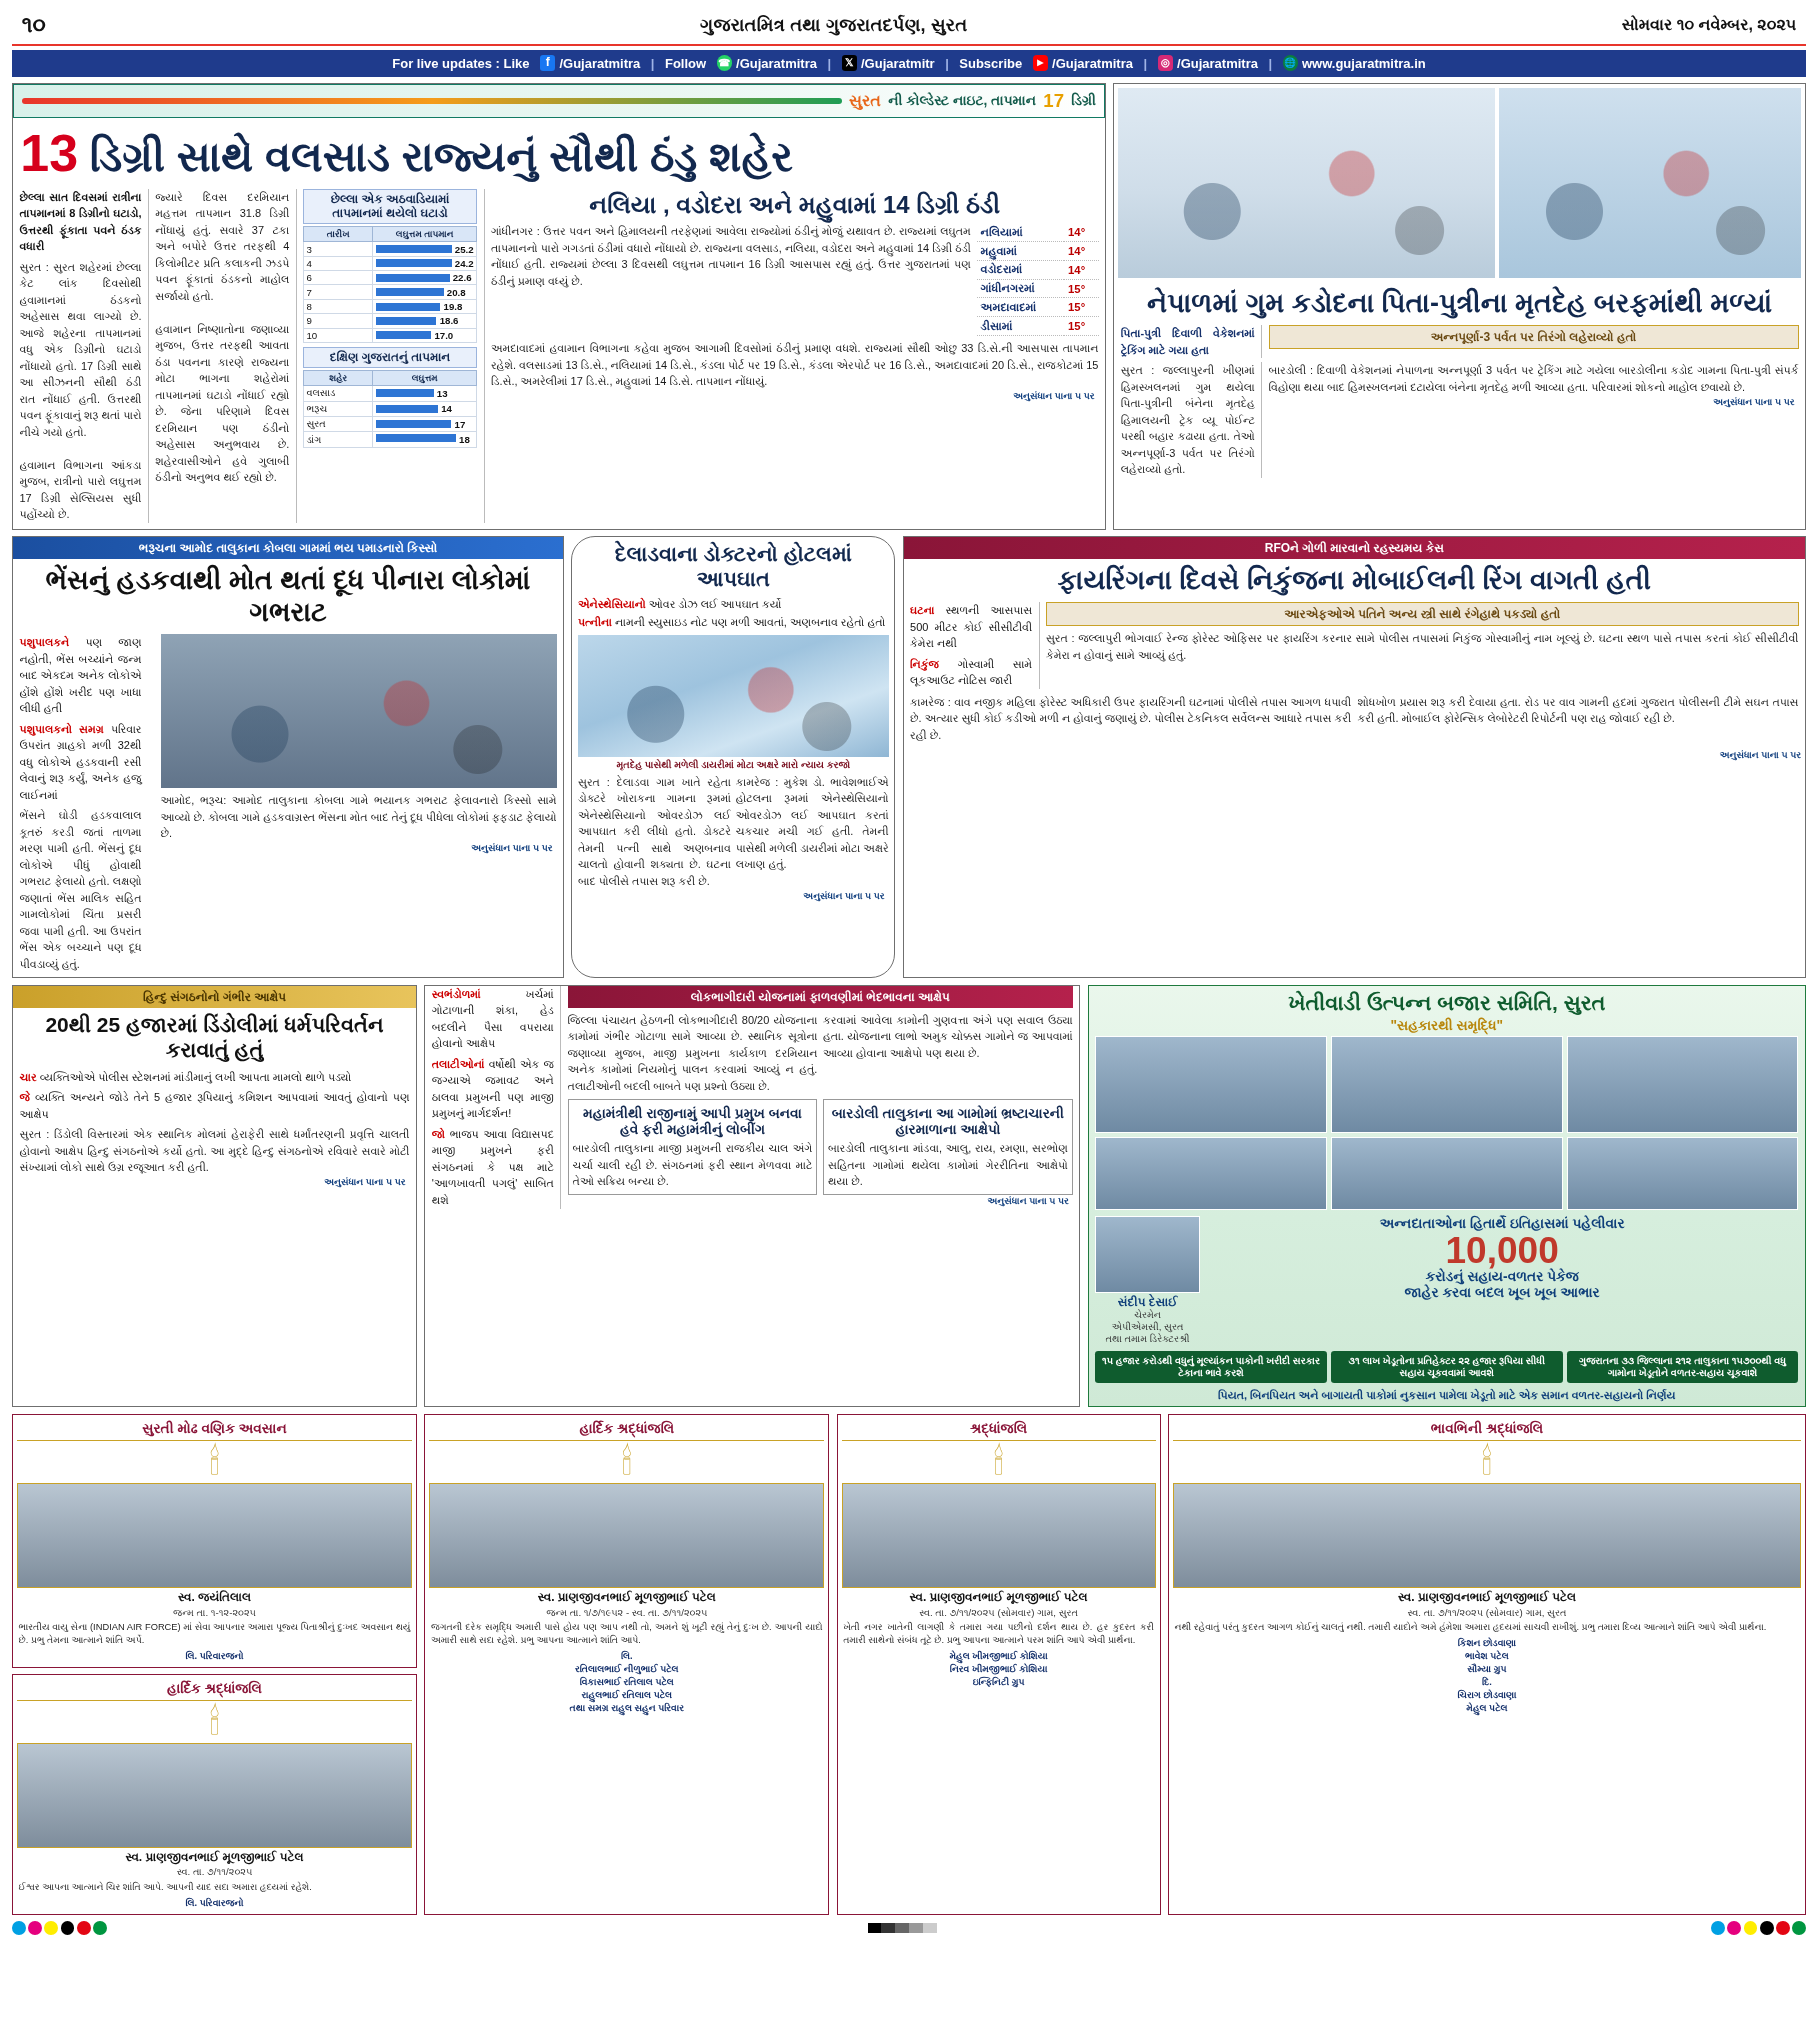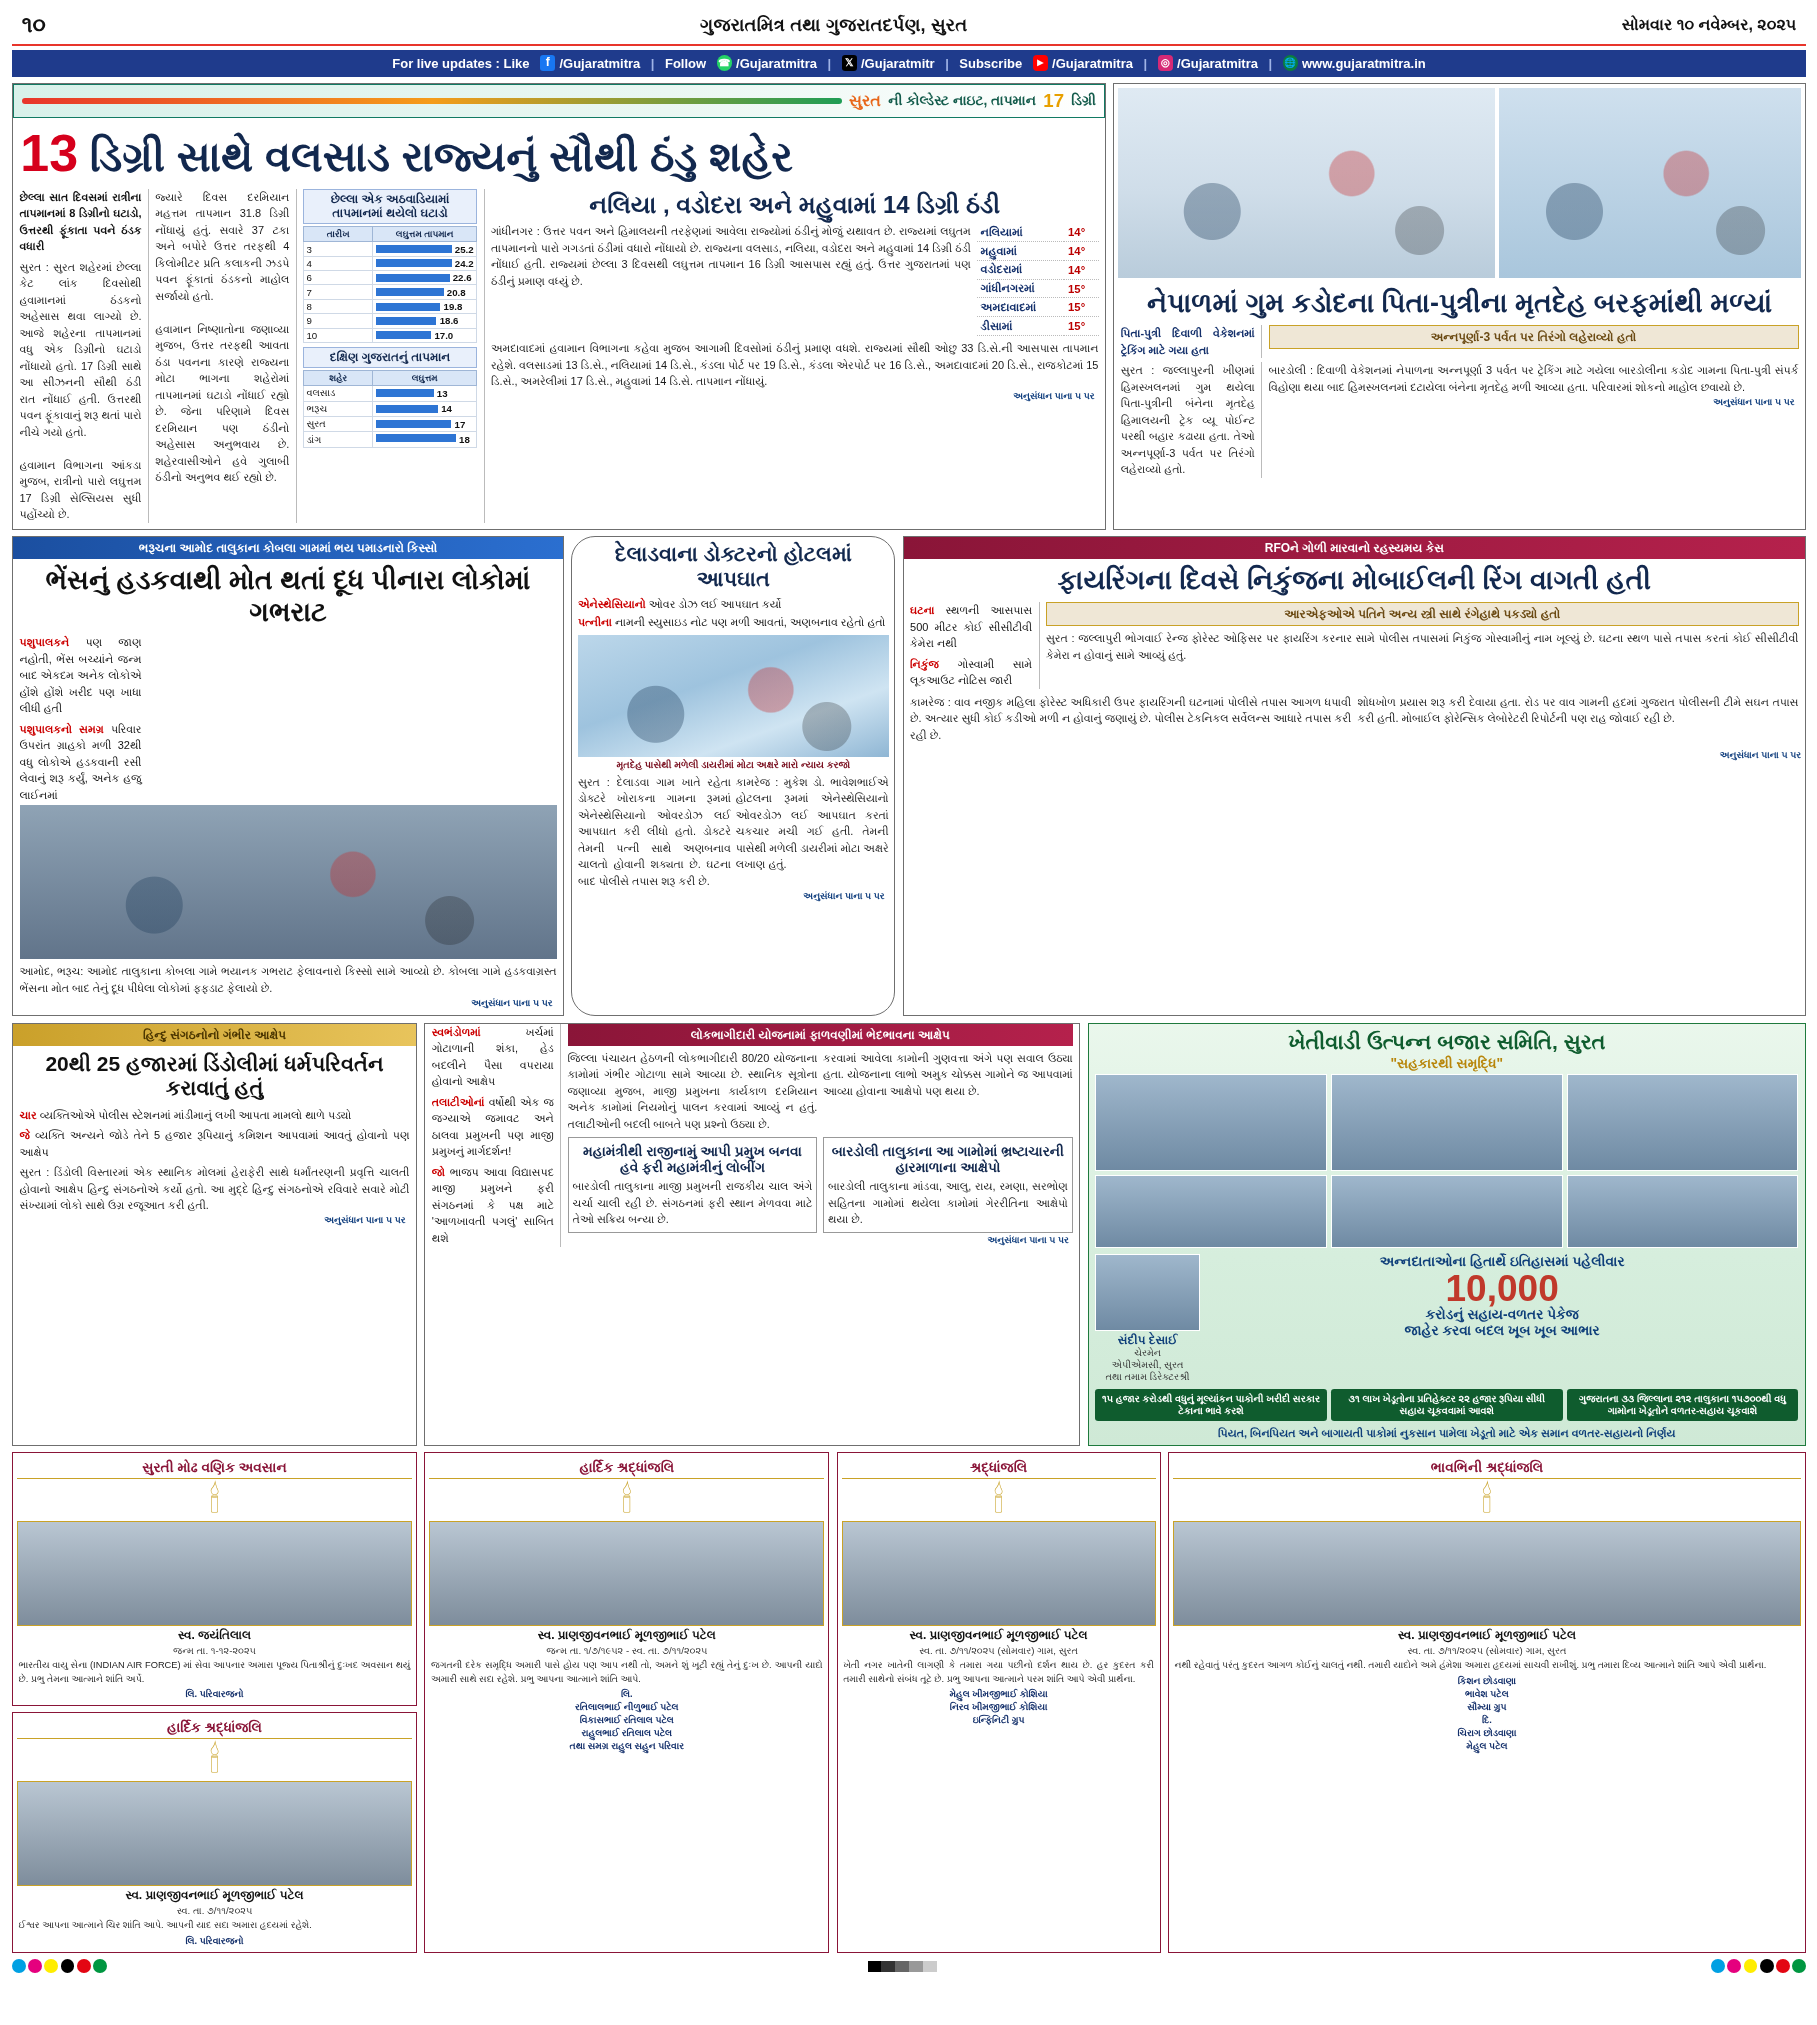--- a/index.html
+++ b/index.html
@@ -434,30 +434,31 @@
         </div>
       </div>
     </div>
   </div>
 
   <div class="row">
 
     <div class="col box" style="width:552px;">
       <div class="hdr-bar">ભરૂચના આમોદ તાલુકાના કોબલા ગામમાં ભય પમાડનારો કિસ્સો</div>
       <div class="h2">ભેંસનું હડકવાથી મોત થતાં દૂધ પીનારા લોકોમાં ગભરાટ</div>
-      <div style="display:flex; gap:2px; padding:0 6.5px 4.9px 6.5px;flex-direction:column;">
+      <div style="display:flex; gap:19px; padding:0 6.5px 4.9px 6.5px;">
         <div style="width:122px;">
           <div class="kv">
             <span class="tag">પશુપાલકને</span>
             <span>પણ જાણ નહોતી, ભેંસ બચ્યાંને જન્મ બાદ એકદમ અનેક લોકોએ હોંશે હોંશે ખરીદ પણ ખાધા લીધી હતી</span>
           </div>
           <div class="kv mt10">
             <span class="tag">પશુપાલકનો સમગ્ર</span>
             <span>પરિવાર ઉપરાંત ગ્રાહકો મળી 32થી વધુ લોકોએ હડકવાની રસી લેવાનું શરૂ કર્યું, અનેક હજુ લાઈનમાં</span>
           </div>
+          <div class="body-txt mt10">ભેંસને ઘોડી હડકવાલાલ કૂતરું કરડી જતાં તાળમા મરણ પામી હતી. ભેંસનું દૂધ લોકોએ પીધું હોવાથી ગભરાટ ફેલાયો હતો. લક્ષણો જણાતાં ભેંસ માલિક સહિત ગામલોકોમાં ચિંતા પ્રસરી જવા પામી હતી. આ ઉપરાંત ભેંસ એક બચ્ચાને પણ દૂધ પીવડાવ્યું હતું.</div>
         </div>
         <div style="flex:1;">
           <div class="photo people" style="height:154px;"></div>
           <div class="body-txt mt10">આમોદ, ભરૂચ: આમોદ તાલુકાના કોબલા ગામે ભયાનક ગભરાટ ફેલાવનારો કિસ્સો સામે આવ્યો છે. કોબલા ગામે હડકવાગ્રસ્ત ભેંસના મોત બાદ તેનું દૂધ પીધેલા લોકોમાં ફફડાટ ફેલાયો છે.</div>
           <div class="cont">અનુસંધાન પાના ૫ પર</div>
         </div>
       </div>
     </div>
 
     <div class="col box" style="width:324px;border-radius:24px;">

